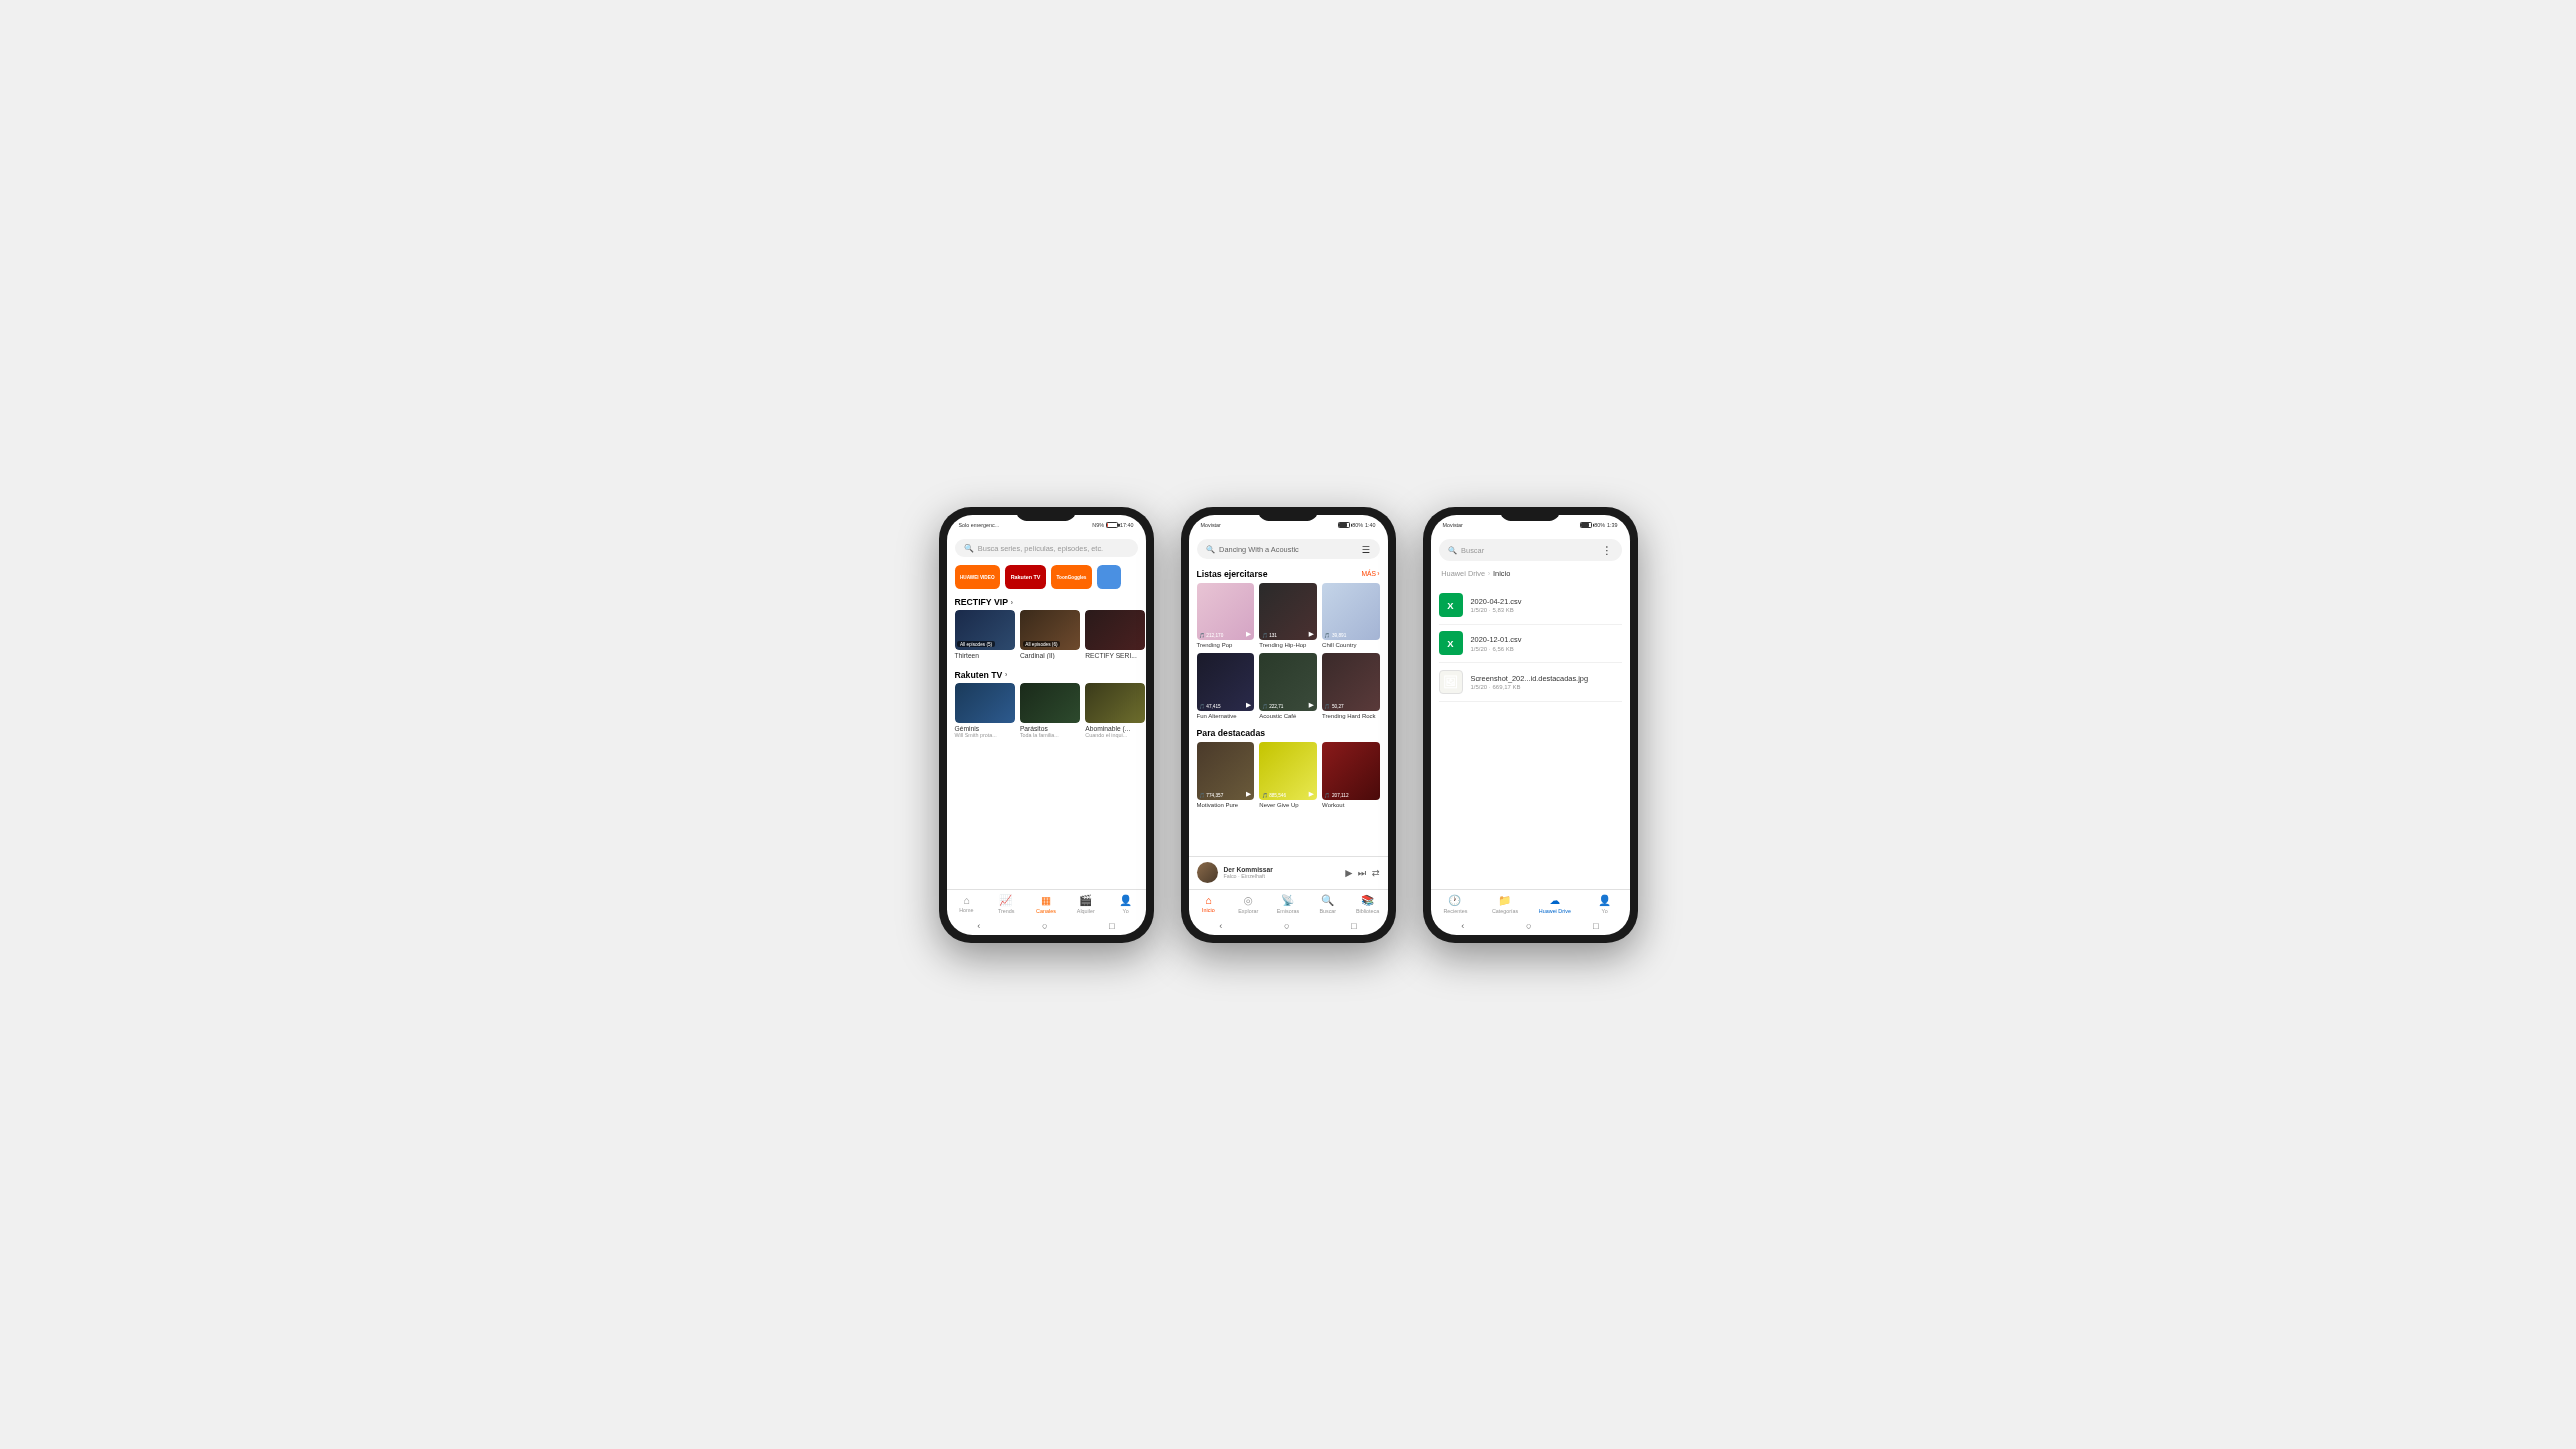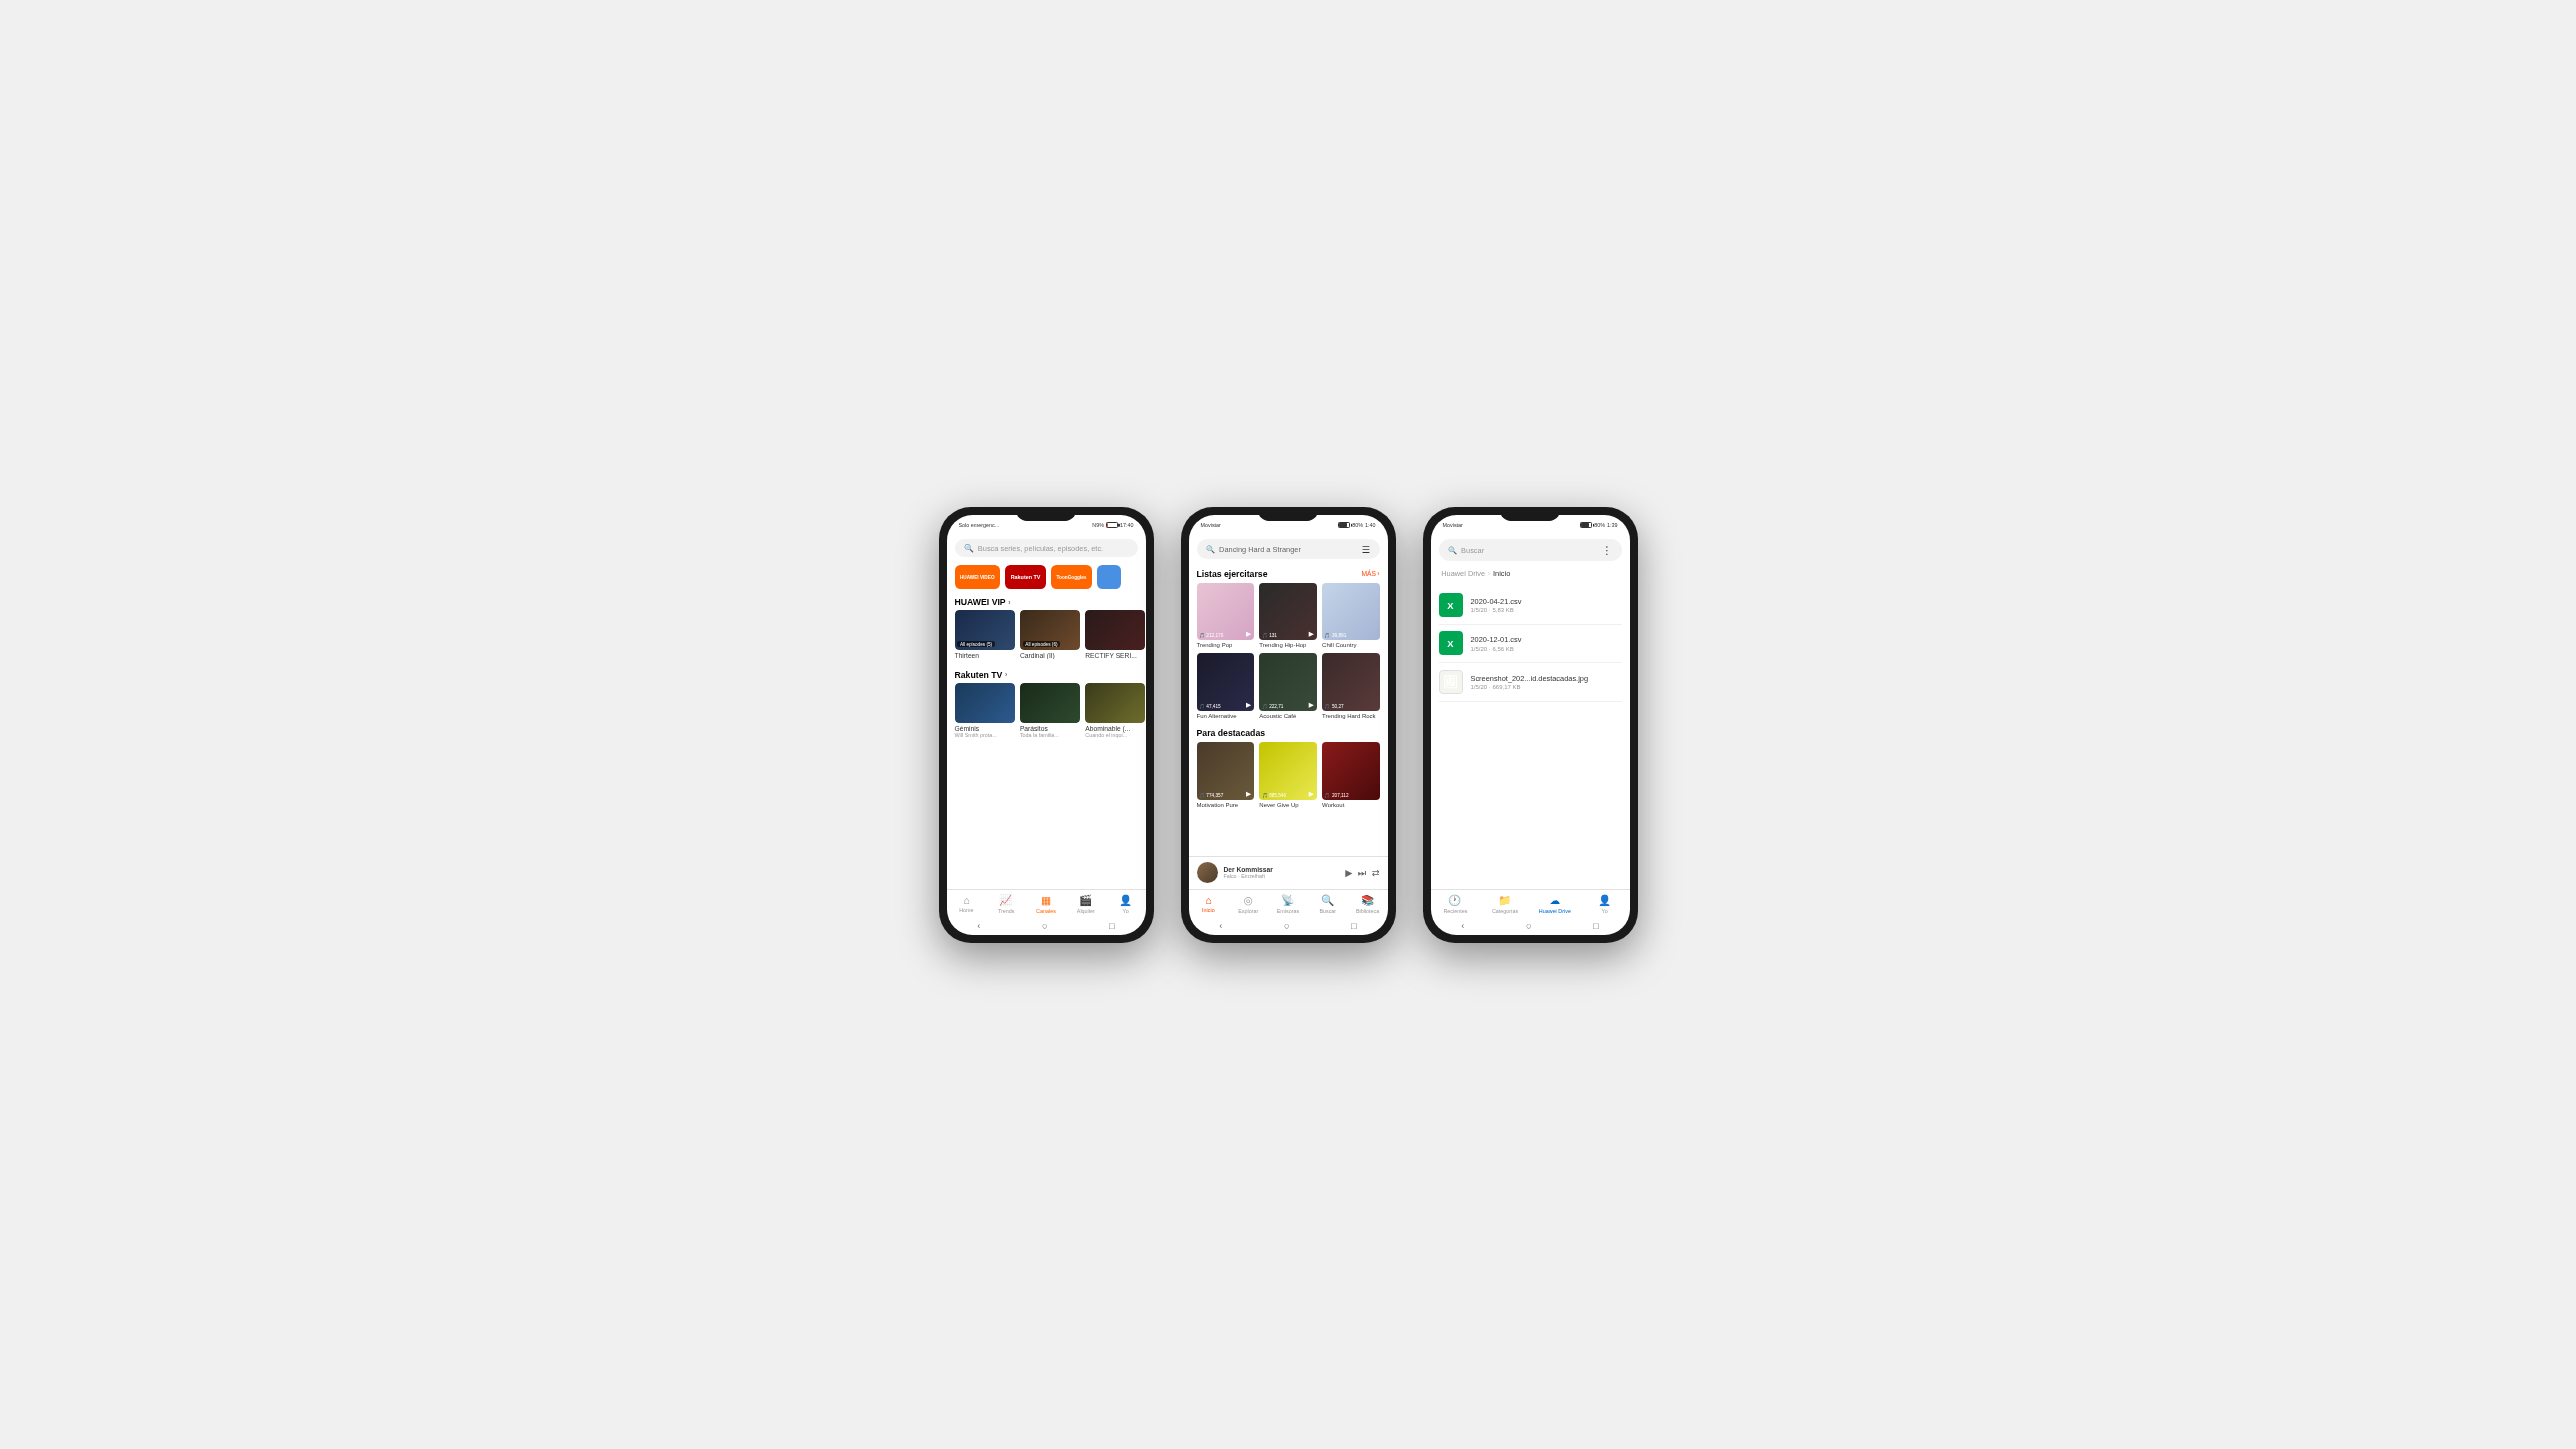--- a/index.html
+++ b/index.html
@@ -411,21 +411,21 @@
         <div class="app-logo logo-rakuten">
           <span>Rakuten TV</span>
         </div>
         <div class="app-logo logo-toongoggles">
           <span style="font-size:4.7px">ToonGoggles</span>
         </div>
         <div class="app-logo logo-extra"></div>
       </div>
 
       <div class="section-title">
-        <span>HUAWEI VIP</span>
+        <span>RECTIFY VIP</span>
         <span class="section-arrow">›</span>
       </div>
       <div class="cards-row">
         <div class="card">
           <div class="card-img">
             <div class="card-img-bg bg-thirteen"></div>
             <span class="card-badge">All episodes (5)</span>
           </div>
           <div class="card-title">Thirteen</div>
         </div>
@@ -515,21 +515,21 @@
           <div class="battery-fill" style="width:80%;background:#333"></div>
         </div>
         <span>80%</span>
         <span>1:40</span>
       </div>
     </div>
 
     <div class="music-search">
       <div class="music-search-left">
         <span>🔍</span>
-        <span>Dancing Hard a Stranger</span>
+        <span>Dancing With a Acoustic</span>
       </div>
       <span class="menu-icon">☰</span>
     </div>
 
     <div class="screen-content">
 
       <div class="section-header">
         <span class="section-header-title">Listas ejercitarse</span>
         <span class="section-more">
           <span>MÁS</span>

